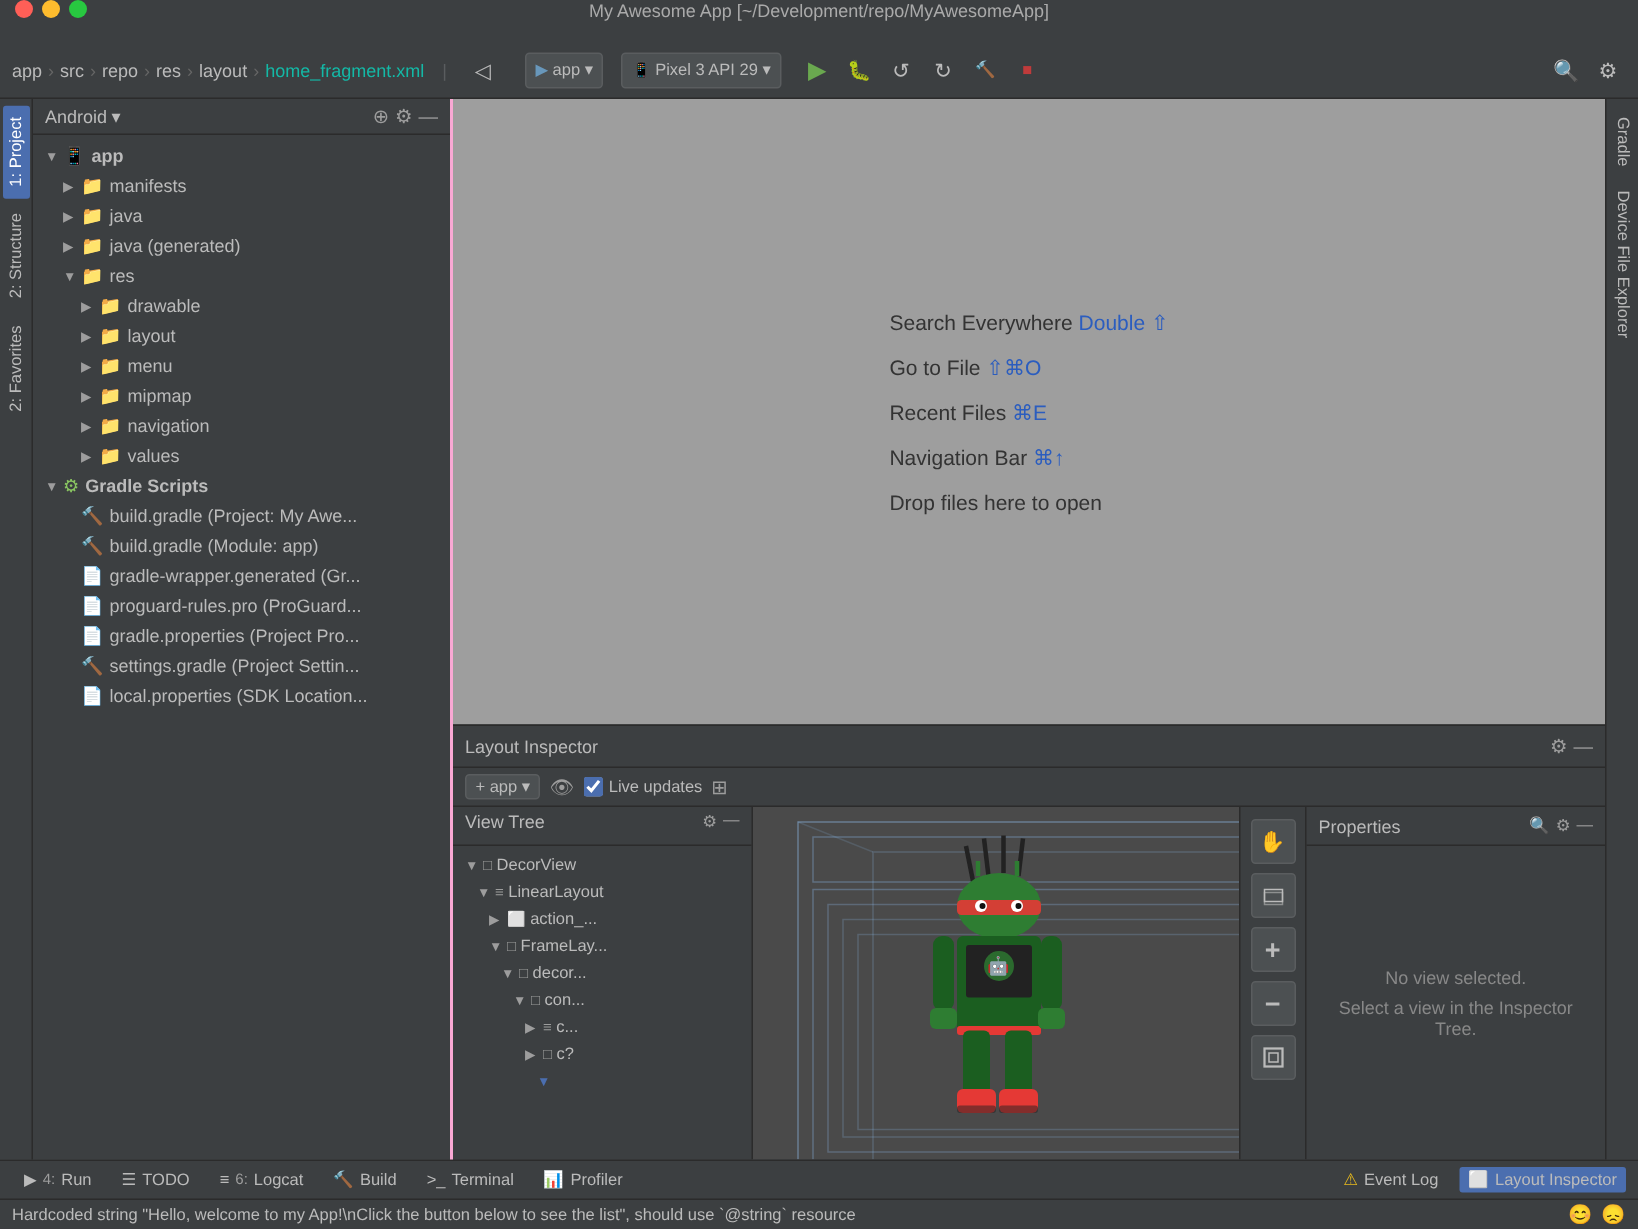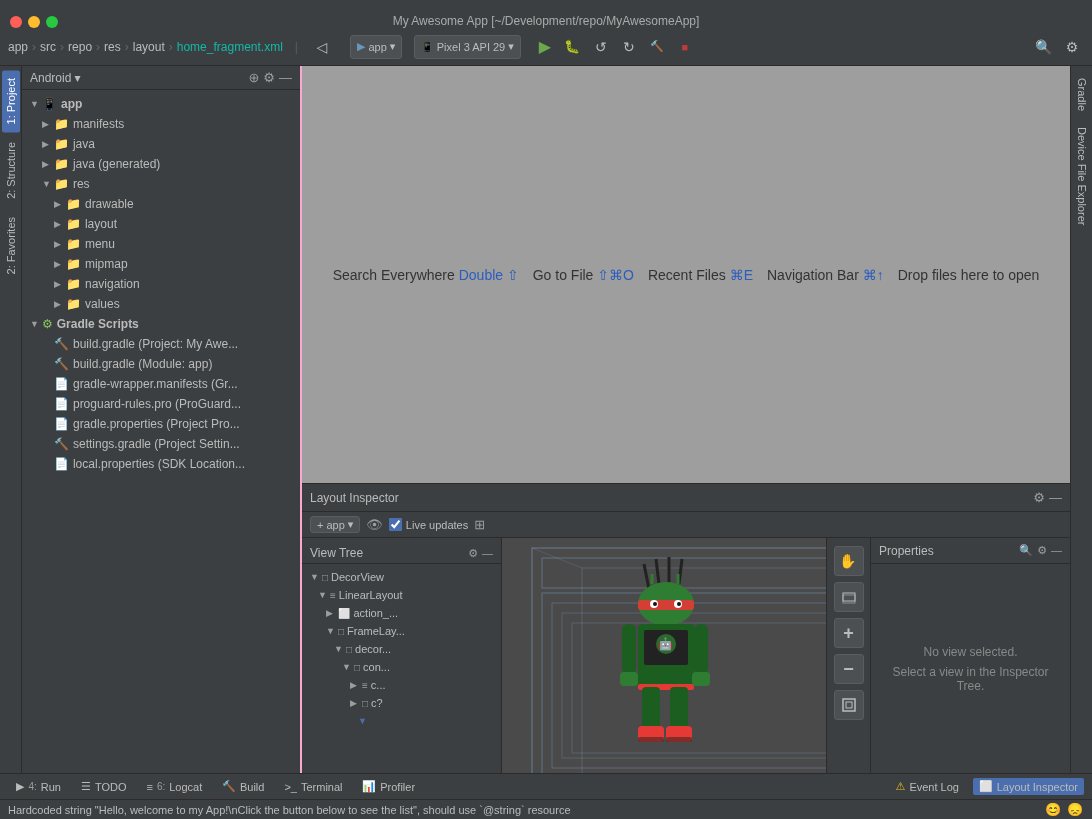--- a/index.html
+++ b/index.html
@@ -3,21 +3,21 @@
   <meta charset="utf-8">
   <style>
     * { box-sizing: border-box; margin: 0; padding: 0; }
     body { font-family: -apple-system, 'Helvetica Neue', Arial, sans-serif; font-size: 12px; background: #3c3f41; color: #bbbbbb; overflow: hidden; width: 1092px; height: 819px; position: relative; }
 
     
     .title-bar {
       background: #3c3f41;
       height: 28px;
       display: flex;
-      align-items: flex-end;
+      align-items: flex-start;
       justify-content: center;
       position: relative;
     }
     .title-bar-buttons {
       position: absolute;
       left: 10px;
       display: flex;
       gap: 6px;
     }
     .tb-btn {
@@ -204,21 +204,21 @@
 
     
     .li-tree-panel {
       width: 200px;
       border-right: 1px solid #2b2b2b;
       display: flex;
       flex-direction: column;
     }
     .li-tree-header {
       display: flex;
-      align-items: flex-end;
+      align-items: flex-start;
       padding: 3px 8px;
       border-bottom: 1px solid #2b2b2b;
       height: 26px;
       gap: 43px;
     }
     .li-tree-title { font-size: 12px; color: #bbbbbb; }
     .li-tree-icons { display: flex; gap: 4px; margin-left: auto; }
     .li-tree-content { flex: 1; overflow-y: auto; padding: 4px 0; }
 
     .li-tree-item {
@@ -535,21 +535,21 @@
       <div class="tree-item">
         <span class="tree-indent" style="width:16px;"></span>
         <span class="tree-arrow"></span>
         <span class="tree-icon gradle-icon">🔨</span>
         <span class="tree-label">build.gradle (Module: app)</span>
       </div>
       <div class="tree-item">
         <span class="tree-indent" style="width:16px;"></span>
         <span class="tree-arrow"></span>
         <span class="tree-icon props-icon">📄</span>
-        <span class="tree-label">gradle-wrapper.manifests (Gr...</span>
+        <span class="tree-label">gradle-wrapper.generated (Gr...</span>
       </div>
       <div class="tree-item">
         <span class="tree-indent" style="width:16px;"></span>
         <span class="tree-arrow"></span>
         <span class="tree-icon props-icon">📄</span>
         <span class="tree-label">proguard-rules.pro (ProGuard...</span>
       </div>
       <div class="tree-item">
         <span class="tree-indent" style="width:16px;"></span>
         <span class="tree-arrow"></span>
@@ -567,21 +567,21 @@
         <span class="tree-arrow"></span>
         <span class="tree-icon props-icon">📄</span>
         <span class="tree-label">local.properties (SDK Location...</span>
       </div>
     </div>
   </div>
 
   <div style="flex:1; display:flex; flex-direction:column; overflow:hidden;">
 
     <div class="editor-area" style="flex:1;">
-      <div style="display:flex; flex-direction:row; gap:14px;">
+      <div style="display:flex; flex-direction:column; gap:14px;">
         <div class="editor-hint">
           Search Everywhere <span class="shortcut">Double ⇧</span>
         </div>
         <div class="editor-hint">
           Go to File <span class="shortcut">⇧⌘O</span>
         </div>
         <div class="editor-hint">
           Recent Files <span class="shortcut">⌘E</span>
         </div>
         <div class="editor-hint">

